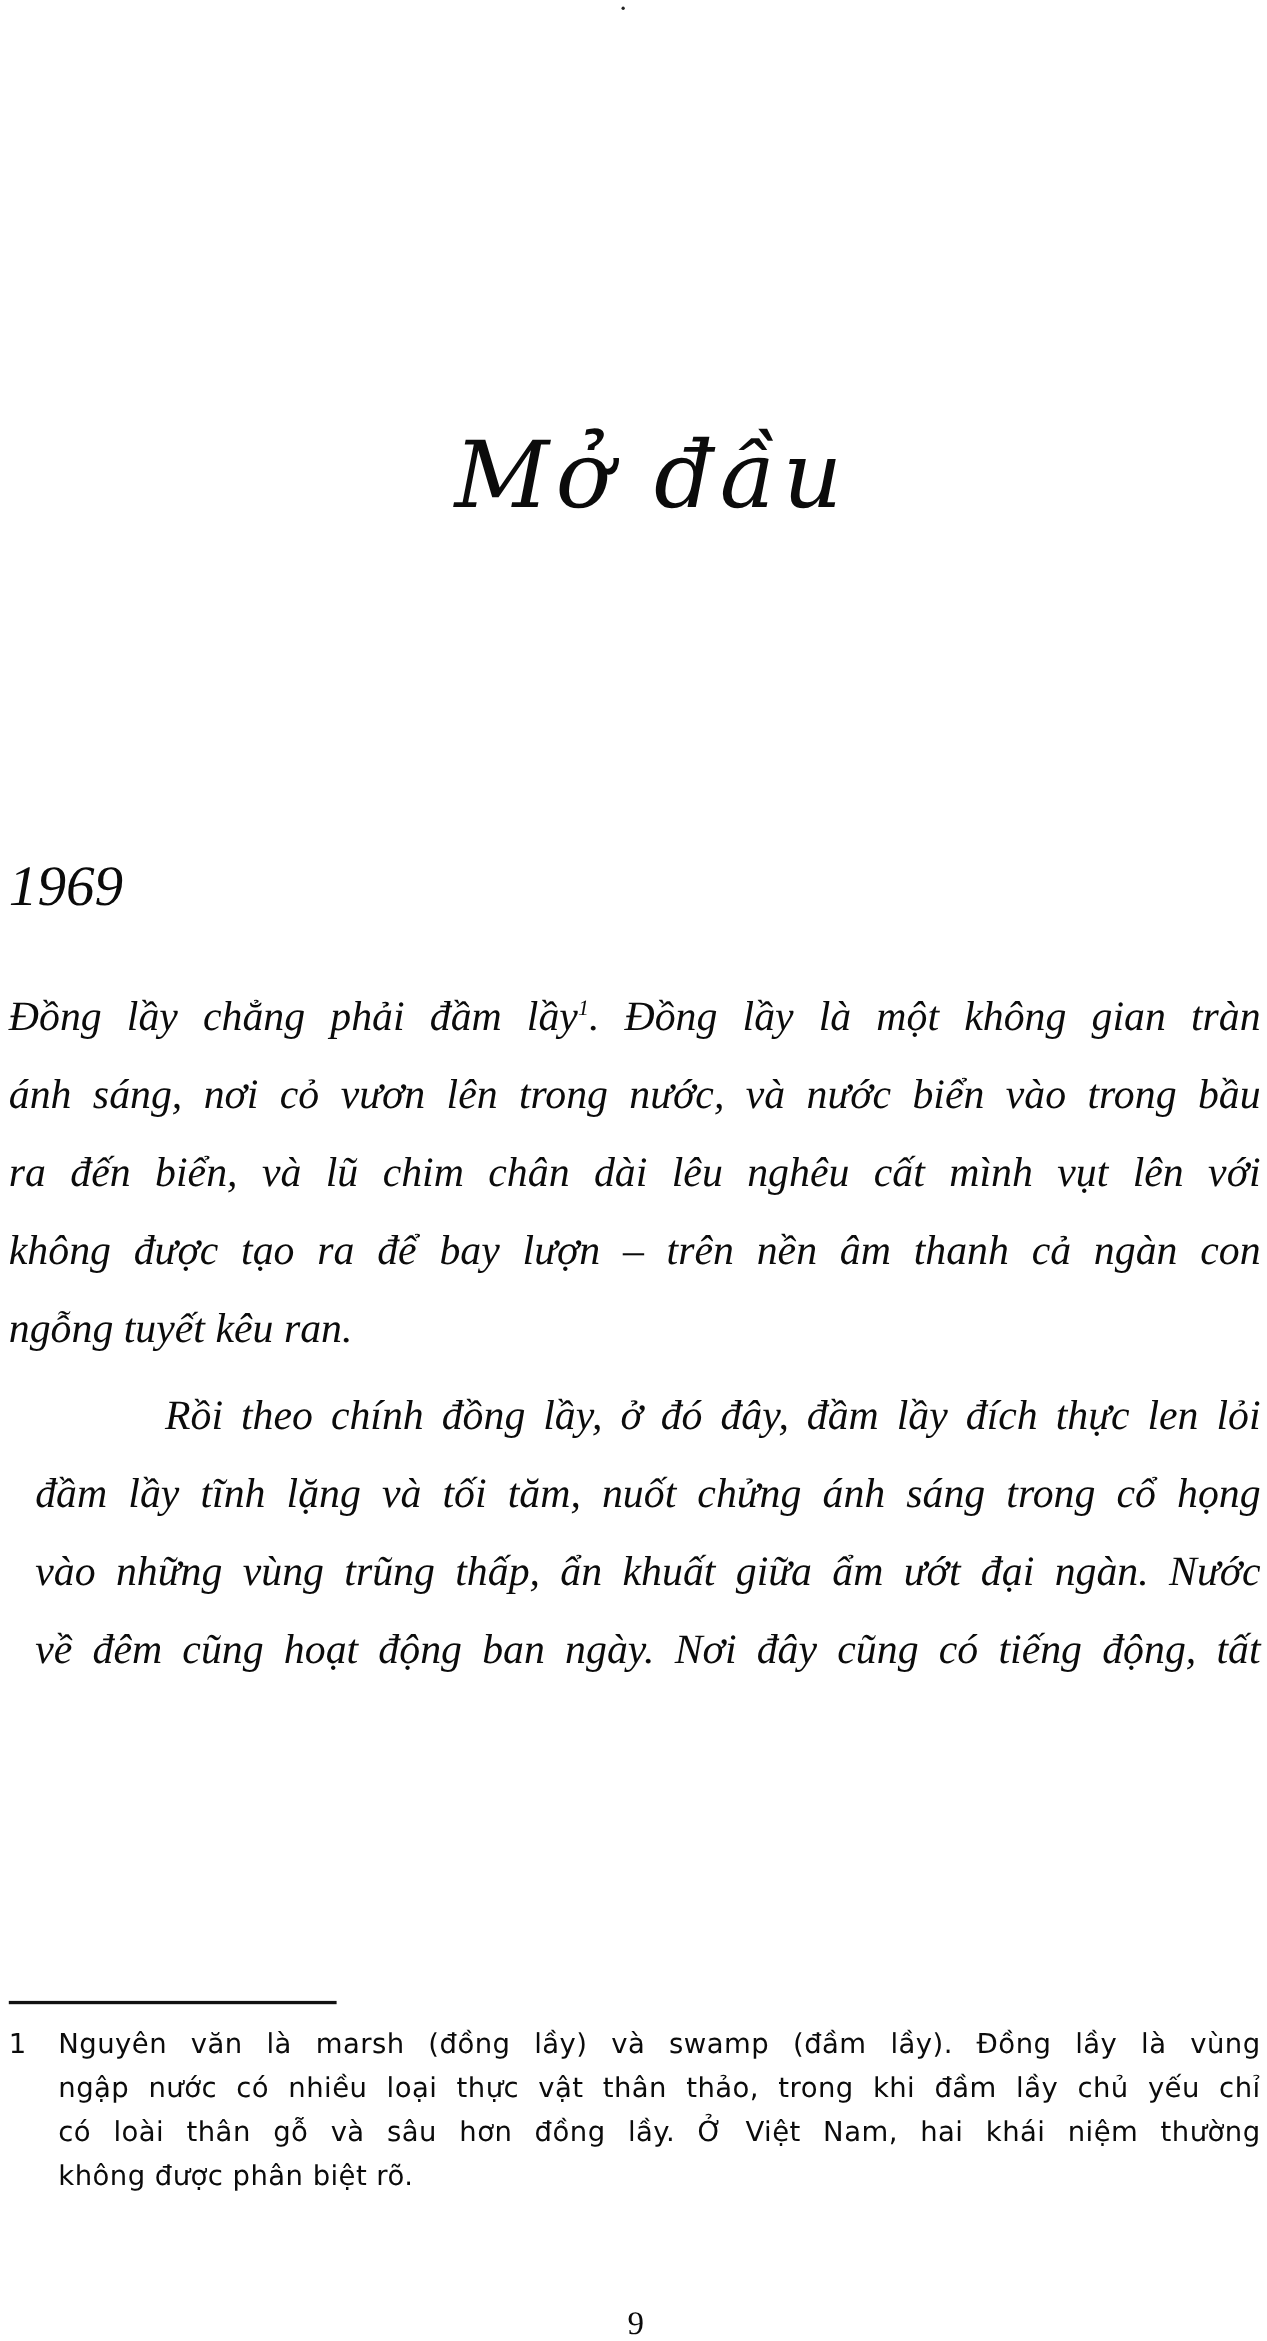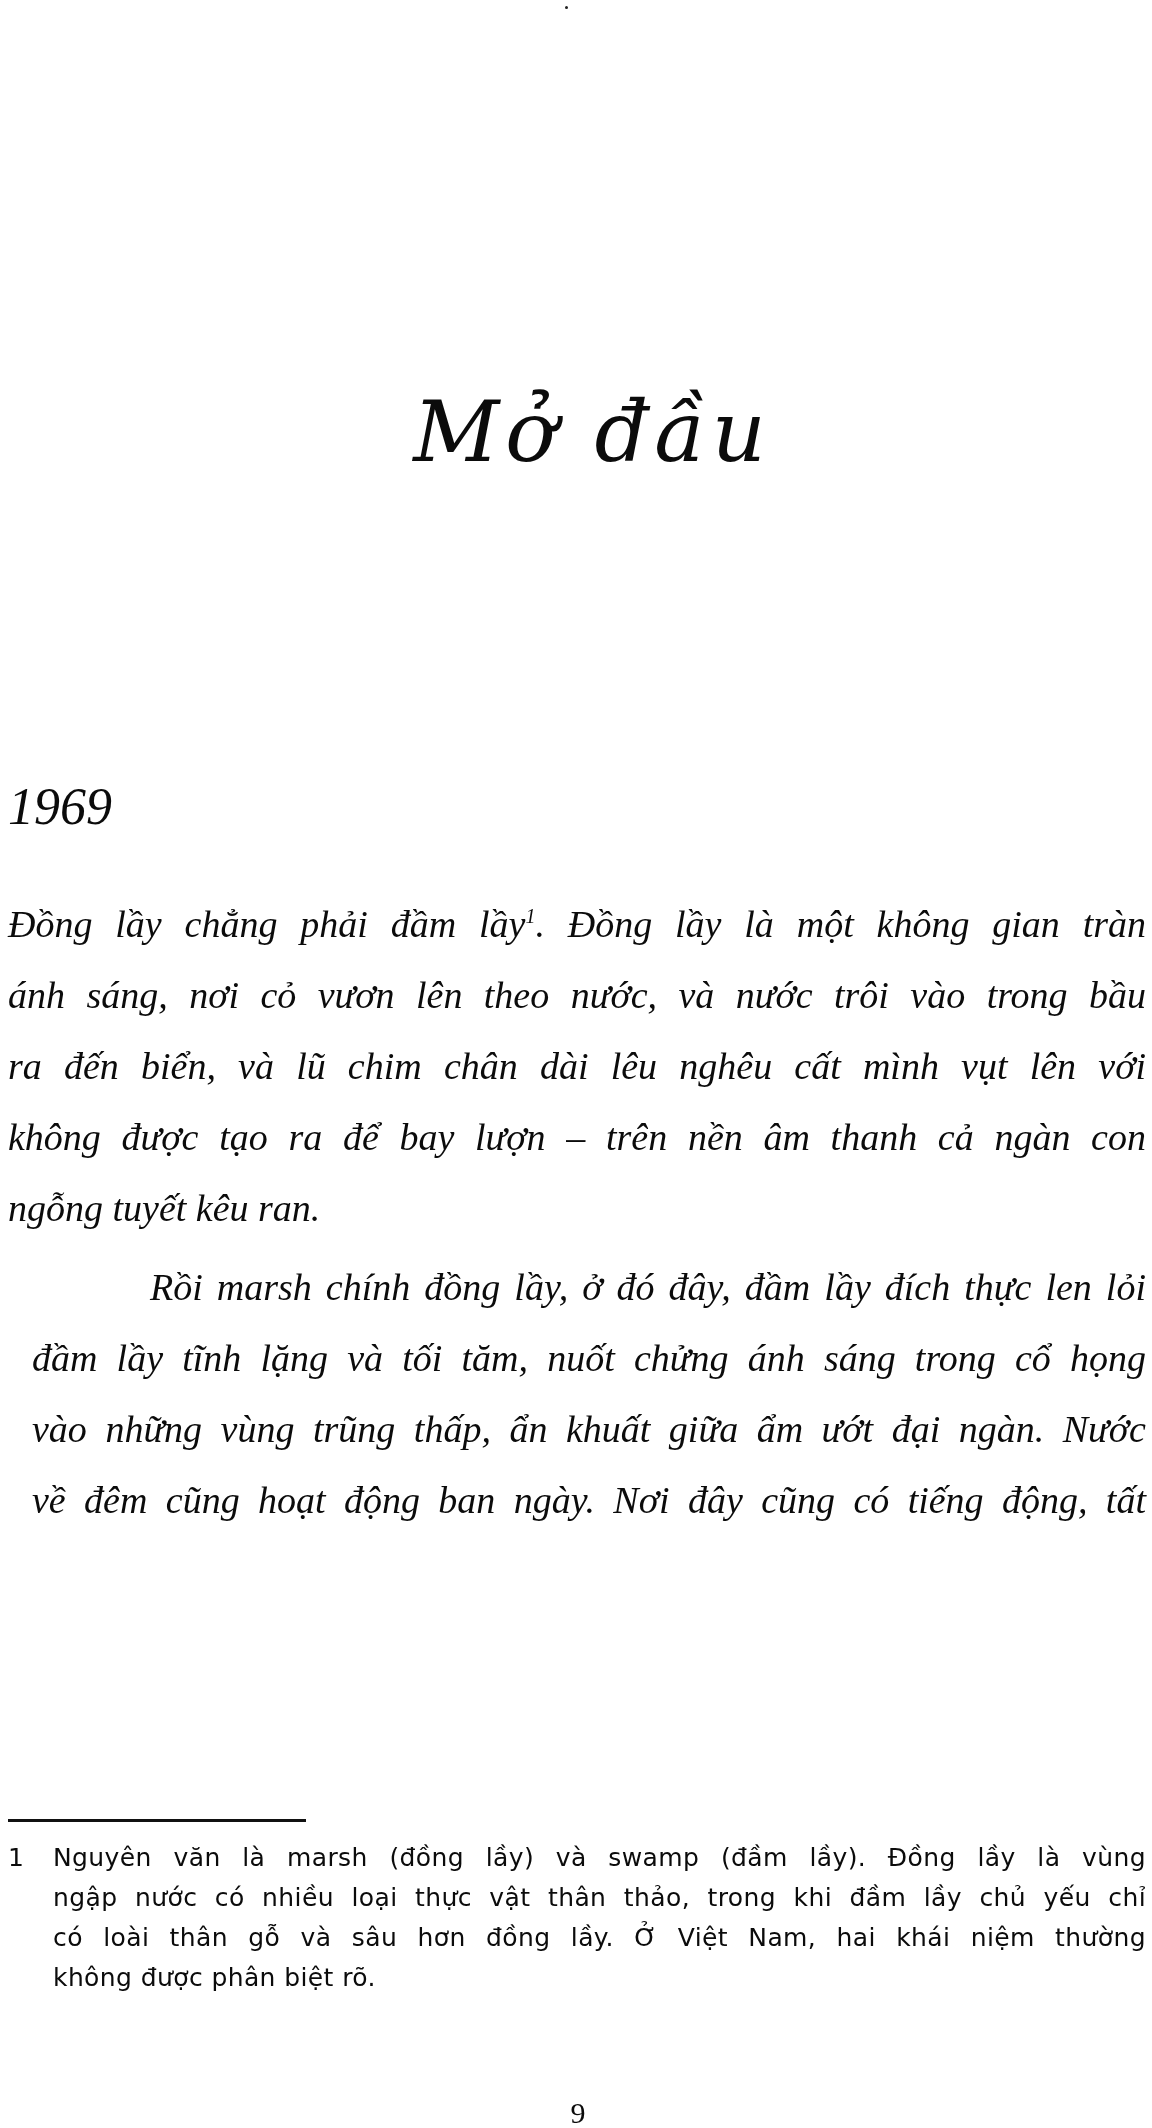--- a/index.html
+++ b/index.html
@@ -131,27 +131,27 @@
 
   <div class="top-speck"></div>
 
   <h1 class="chapter-title" style="margin:0;font-weight:normal;">Mở đầu</h1>
 
   <div class="section-year">1969</div>
 
   <div class="body-text">
     <p class="para-1">
       <span class="body-line"><span>Đồng lầy chẳng phải đầm lầy</span><sup class="fn-ref">1</sup><span>. Đồng lầy là một không gian tràn</span></span>
-      <span class="body-line">ánh sáng, nơi cỏ vươn lên theo nước, và nước trôi vào trong bầu</span>
+      <span class="body-line">ánh sáng, nơi cỏ vươn lên trong nước, và nước biển vào trong bầu</span>
       <span class="body-line">ra đến biển, và lũ chim chân dài lêu nghêu cất mình vụt lên với</span>
       <span class="body-line">không được tạo ra để bay lượn – trên nền âm thanh cả ngàn con</span>
       <span class="body-line last">ngỗng tuyết kêu ran.</span>
     </p>
     <p class="para-2">
-      <span class="body-line" style="padding-left:118px;">Rồi marsh chính đồng lầy, ở đó đây, đầm lầy đích thực len lỏi</span>
+      <span class="body-line" style="padding-left:118px;">Rồi theo chính đồng lầy, ở đó đây, đầm lầy đích thực len lỏi</span>
       <span class="body-line">đầm lầy tĩnh lặng và tối tăm, nuốt chửng ánh sáng trong cổ họng</span>
       <span class="body-line">vào những vùng trũng thấp, ẩn khuất giữa ẩm ướt đại ngàn. Nước</span>
       <span class="body-line">về đêm cũng hoạt động ban ngày. Nơi đây cũng có tiếng động, tất</span>
     </p>
   </div>
 
   <div class="footnote-rule"></div>
 
   <div class="footnote">
     <span class="fn-num">1</span>

